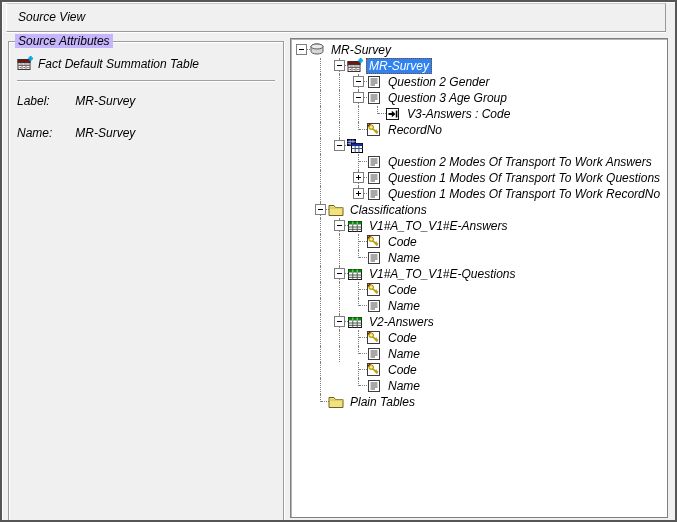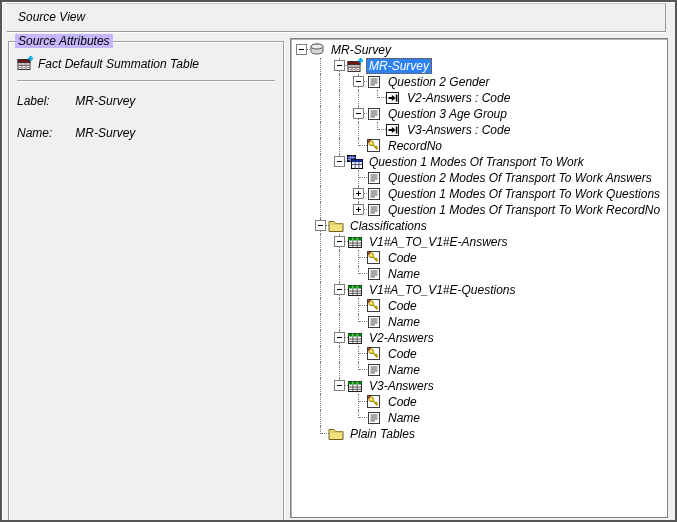--- a/index.html
+++ b/index.html
@@ -167,36 +167,20 @@
             <rect x="2.5" y="2.5" width="11" height="11" fill="#fff" stroke="#3c3c3c"></rect>
             <path d="M4.5 5 h7 M4.5 7 h7 M4.5 9 h7 M4.5 11 h4.5" stroke="#505050" fill="none"></path>
           </svg>
         </span>
         <span class="tlabel">Question 2 Gender</span>
       </div>
       <div class="trow">
         <span class="cell"></span>
         <span class="cell line"></span>
         <span class="cell line"></span>
-        <span class="cell line"></span>
-        <span class="conn end stub"></span>
-        <span class="icon">
-          <svg viewBox="0 0 16 16">
-            <rect x="1.5" y="2.5" width="12" height="11" fill="#fff" stroke="#1a1a1a"></rect>
-            <path d="M3.5 8 H7" stroke="#000" stroke-width="2" fill="none"></path>
-            <path d="M6.8 4.8 L10.6 8 L6.8 11.2 Z" fill="#000"></path>
-            <rect x="10.8" y="4.5" width="1.6" height="7" fill="#000"></rect>
-          </svg>
-        </span>
-        <span class="tlabel">V2-Answers : Code</span>
-      </div>
-      <div class="trow">
-        <span class="cell"></span>
-        <span class="cell line"></span>
-        <span class="cell line"></span>
         <span class="conn mid stub">
           <span class="expander minus"></span>
         </span>
         <span class="icon">
           <svg viewBox="0 0 16 16">
             <rect x="2.5" y="2.5" width="11" height="11" fill="#fff" stroke="#3c3c3c"></rect>
             <path d="M4.5 5 h7 M4.5 7 h7 M4.5 9 h7 M4.5 11 h4.5" stroke="#505050" fill="none"></path>
           </svg>
         </span>
         <span class="tlabel">Question 3 Age Group</span>
@@ -241,21 +225,20 @@
         </span>
         <span class="icon">
           <svg viewBox="0 0 16 16">
             <rect x="0.5" y="1.5" width="8" height="6" fill="#1b2d94" stroke="#000"></rect>
             <path d="M0.5 3.5 h8 M0.5 5.5 h8 M3.2 1.5 v6 M5.9 1.5 v6" stroke="#8a98d8" fill="none"></path>
             <rect x="4.5" y="5.5" width="11" height="9" fill="#fff" stroke="#000"></rect>
             <rect x="4.5" y="5.5" width="11" height="2.6" fill="#1b2d94"></rect>
             <path d="M4.5 10.5 h11 M8.2 8.1 v6.4 M11.9 8.1 v6.4" stroke="#46507e" fill="none"></path>
           </svg>
         </span>
-        <span class="tlabel">Question 1 Modes Of Transport To Work</span>
       </div>
       <div class="trow">
         <span class="cell"></span>
         <span class="cell line"></span>
         <span class="cell"></span>
         <span class="conn mid stub"></span>
         <span class="icon">
           <svg viewBox="0 0 16 16">
             <rect x="2.5" y="2.5" width="11" height="11" fill="#fff" stroke="#3c3c3c"></rect>
             <path d="M4.5 5 h7 M4.5 7 h7 M4.5 9 h7 M4.5 11 h4.5" stroke="#505050" fill="none"></path>
@@ -437,36 +420,20 @@
           <svg viewBox="0 0 16 16">
             <rect x="2.5" y="2.5" width="11" height="11" fill="#fff" stroke="#3c3c3c"></rect>
             <path d="M4.5 5 h7 M4.5 7 h7 M4.5 9 h7 M4.5 11 h4.5" stroke="#505050" fill="none"></path>
           </svg>
         </span>
         <span class="tlabel">Name</span>
       </div>
       <div class="trow">
         <span class="cell"></span>
         <span class="cell line"></span>
-        <span class="conn end stub">
-          <span class="expander minus"></span>
-        </span>
-        <span class="icon">
-          <svg viewBox="0 0 16 16">
-            <rect x="1.5" y="3.5" width="13" height="10" fill="#fff" stroke="#1a1a1a"></rect>
-            <rect x="1.5" y="3.5" width="13" height="3" fill="#0b8b0b"></rect>
-            <path d="M5.8 3.5 v3 M10.2 3.5 v3" stroke="#9cd49c" fill="none"></path>
-            <path d="M1.5 9 h13 M1.5 11.3 h13 M5.8 6.5 v7 M10.2 6.5 v7" stroke="#555" fill="none"></path>
-          </svg>
-        </span>
-        <span class="tlabel">V3-Answers</span>
-      </div>
-      <div class="trow">
-        <span class="cell"></span>
-        <span class="cell line"></span>
         <span class="cell"></span>
         <span class="conn mid stub"></span>
         <span class="icon">
           <svg viewBox="0 0 16 16">
             <rect x="1.5" y="1.5" width="12" height="12" fill="#fff" stroke="#3c3c3c"></rect>
             <path d="M1.5 4.5 L4.5 1.5" stroke="#7a1010" stroke-width="1.6" fill="none"></path>
             <circle cx="5.2" cy="5.2" r="2.3" fill="#ffd83d" stroke="#9c8800"></circle>
             <path d="M6.8 6.8 L11.4 11.4 M9.2 9.2 l1.5 -1.5 M10.6 10.6 l1.3 -1.3" stroke="#b99a00" stroke-width="1.5" fill="none"></path>
             <circle cx="5.2" cy="5.2" r="0.8" fill="#fff"></circle>
           </svg>

